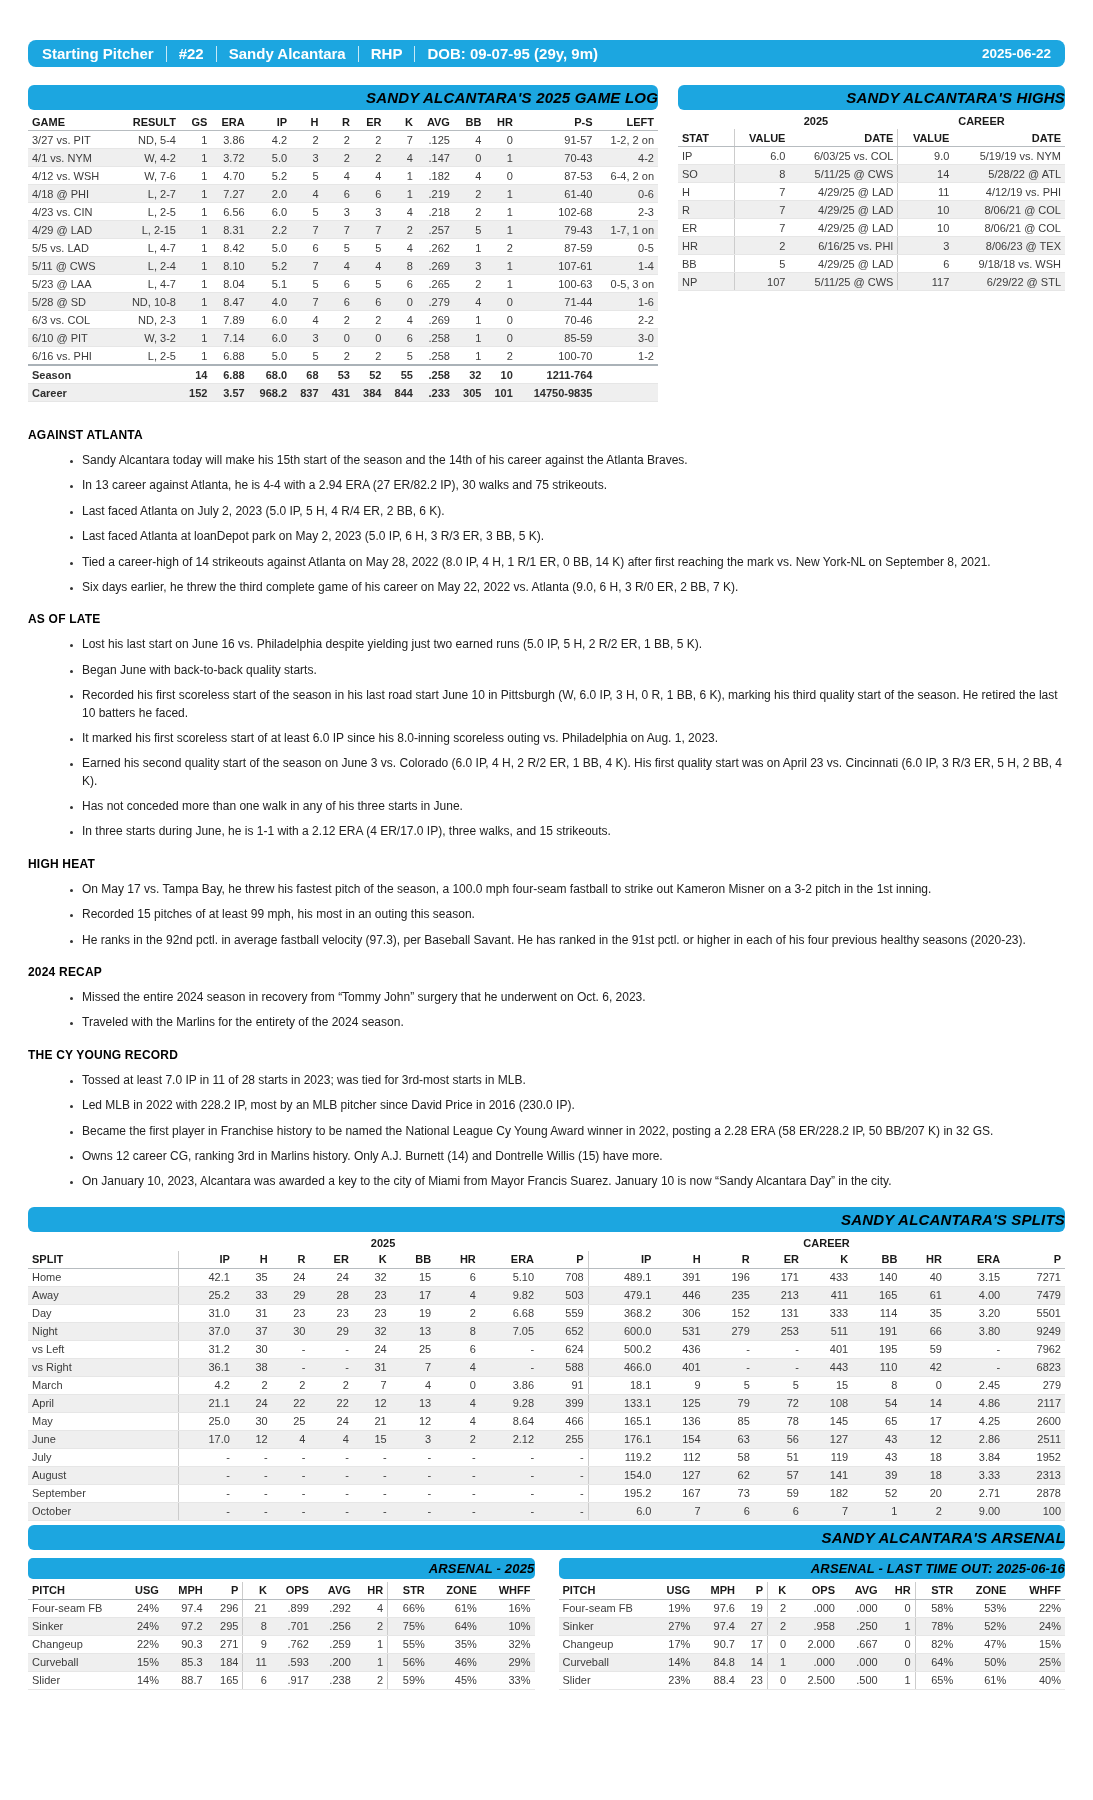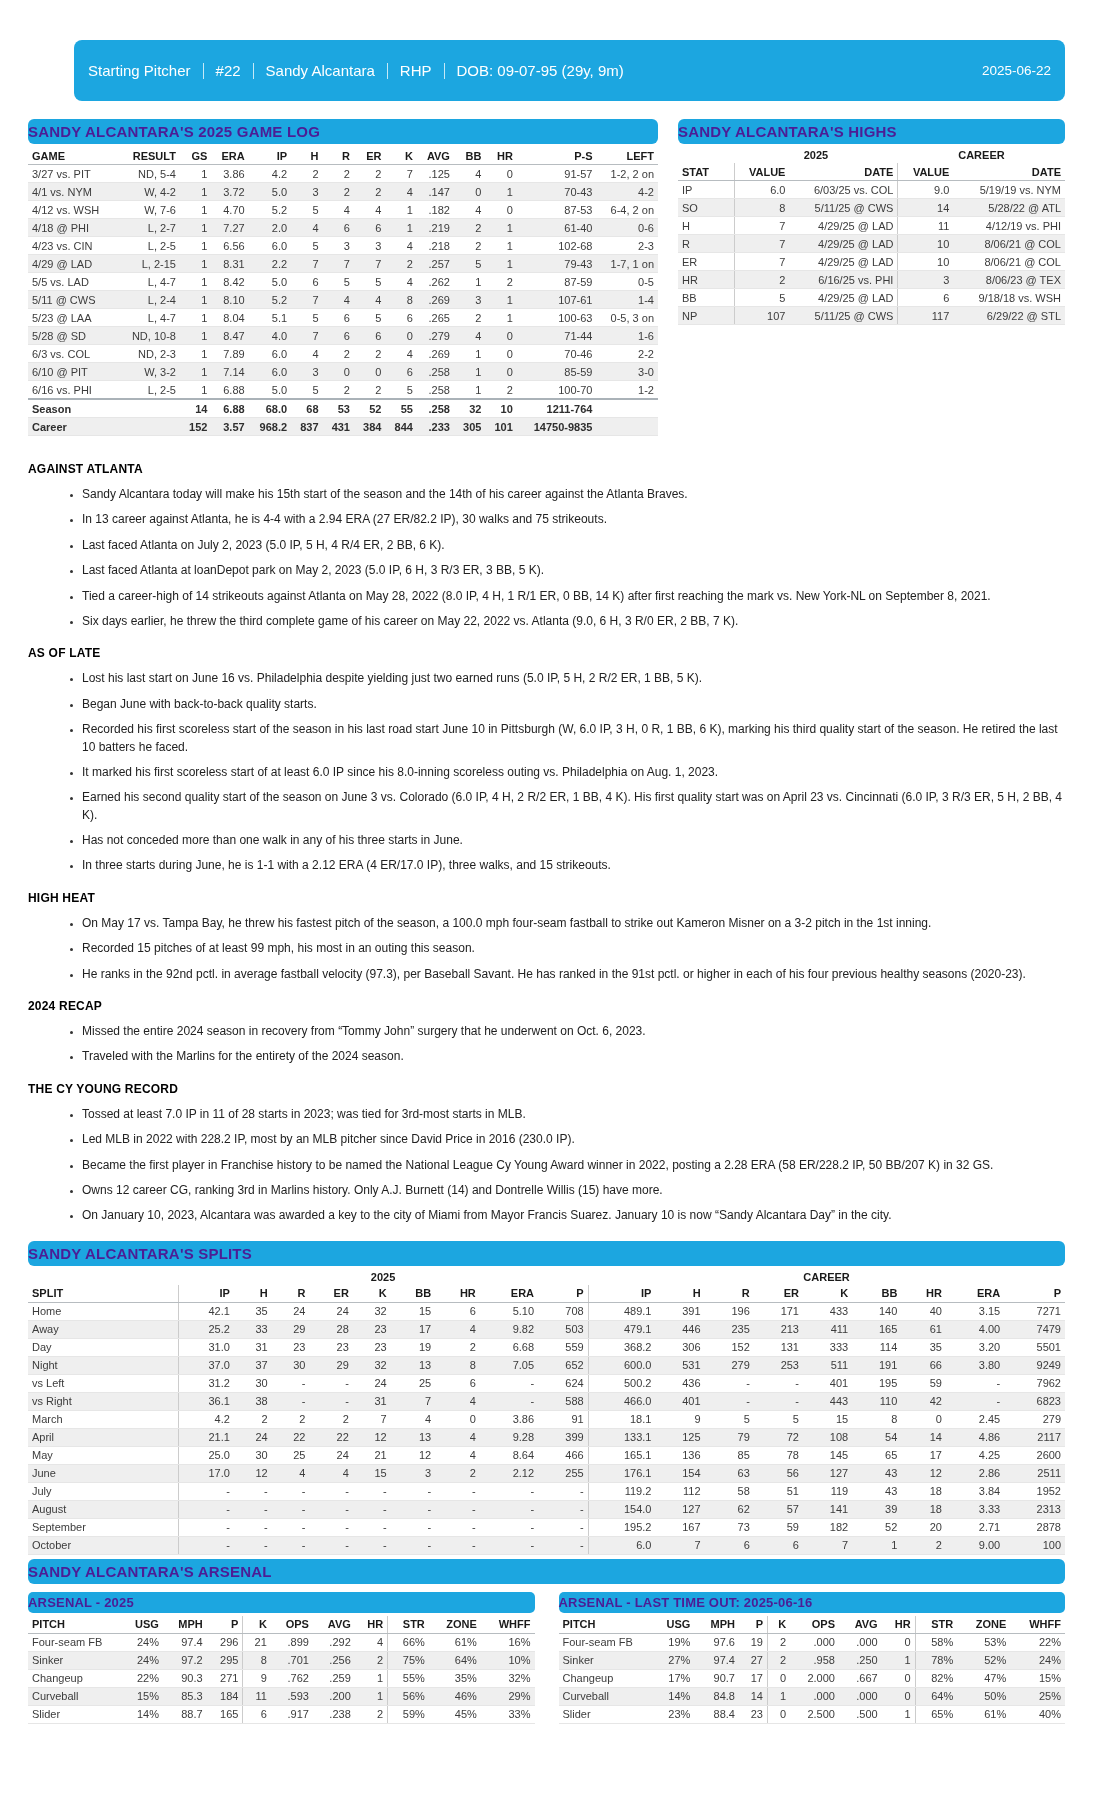--- a/index.html
+++ b/index.html
@@ -8,30 +8,30 @@
   body{
     width:1093px;height:1800px;overflow:hidden;background:#fff;
     font-family:"Liberation Sans",sans-serif;color:#222;
   }
   .page{padding:40px 28px 0 28px;}
 
   
   .topbar{
     background:var(--accent);color:#fff;border-radius:8px;
     display:flex;align-items:center;justify-content:space-between;
-    padding:22px 14px;font-size:15px;font-weight:normal;margin-left:46px;
+    padding:5px 14px;font-size:15px;font-weight:bold;
   }
   .topbar-left{display:flex;align-items:center;gap:12px;}
   .tb-div{width:1px;height:16px;background:rgba(255,255,255,.75);display:inline-block;}
   .topbar-date{font-size:13.5px;}
 
   
   .bar{
-    background:var(--accent);color:#4c1d95;font-weight:bold;text-align:left;
-    border-radius:6px;padding:4px 0;font-size:15px;letter-spacing:.2px;
+    background:var(--accent);color:#000000;font-weight:bold;text-align:right;
+    border-radius:6px;padding:4px 0;font-size:15px;letter-spacing:.2px;font-style:italic;
   }
   .bar.small{font-size:13px;padding:3px 0;border-radius:5px;}
 
   
   .tbl{width:100%;border-collapse:collapse;font-size:11px;color:#3c3c3c;margin-top:3px;}
   .tbl th,.tbl td{padding:2.5px 4px;text-align:right;white-space:nowrap;}
   .tbl th{font-weight:bold;color:#1a1a1a;}
   .tbl th:first-child,.tbl td:first-child{text-align:left;}
   .tbl tr.group-row th{text-align:center;padding:2px 4px;}
   .tbl tr.cols-row th{border-bottom:1px solid #b7bcc0;}

